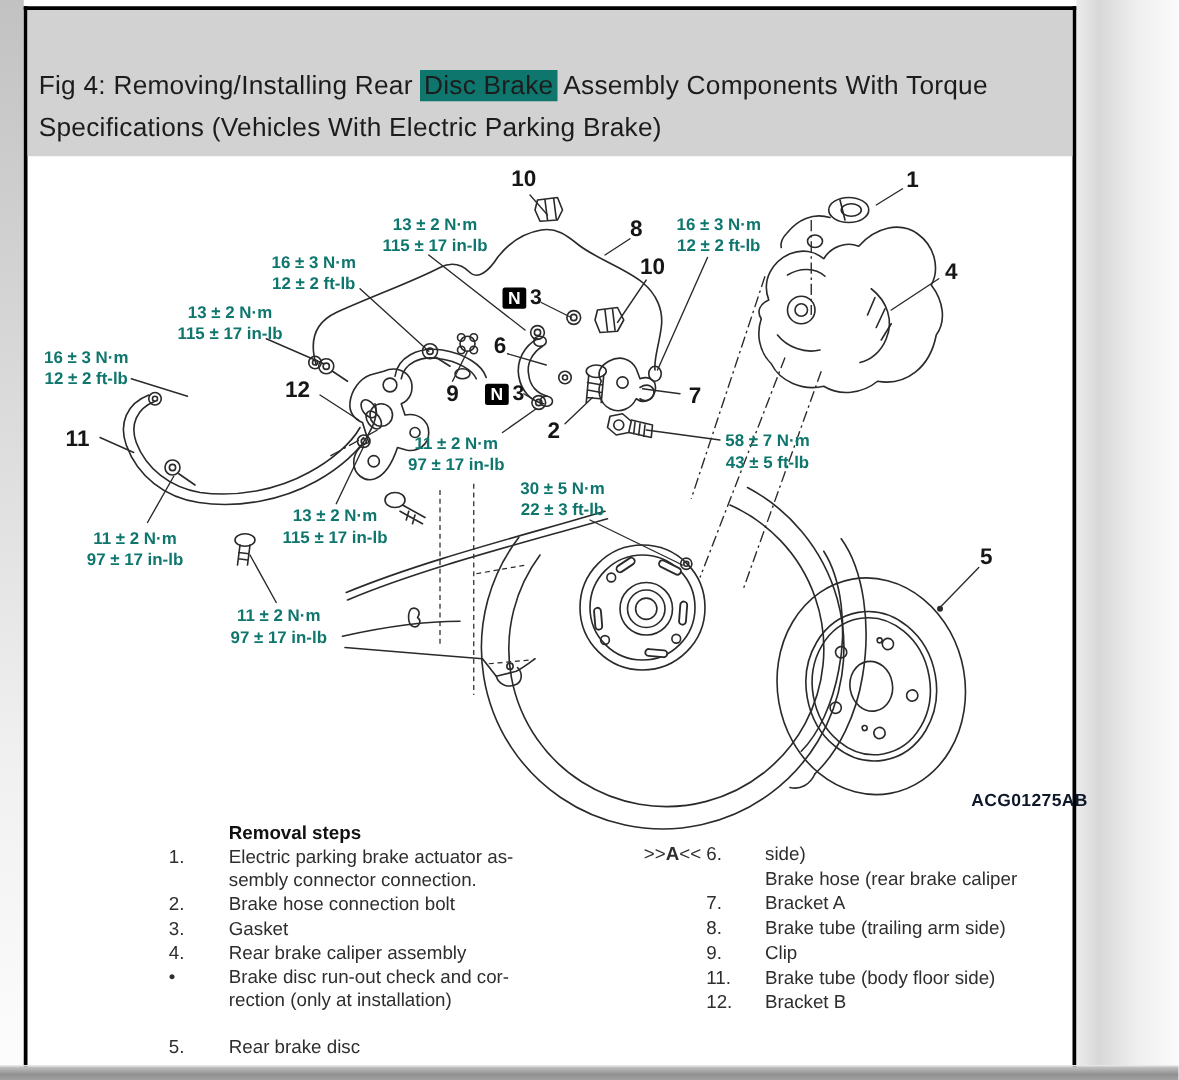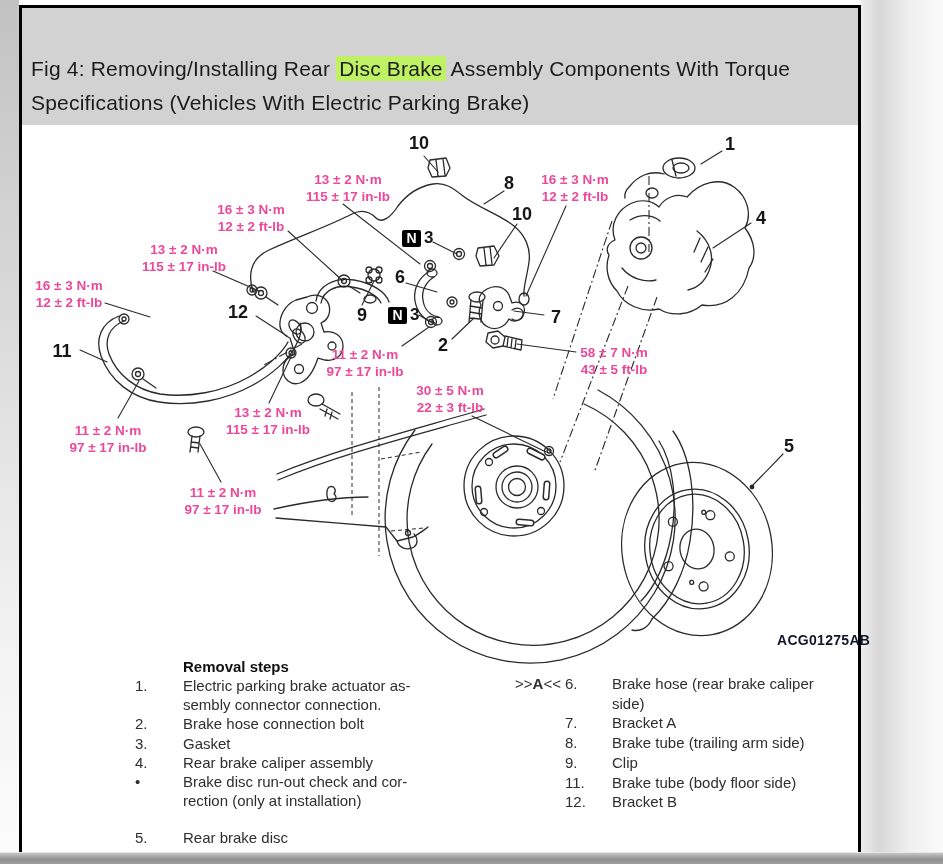--- a/index.html
+++ b/index.html
@@ -5,24 +5,24 @@
   html,body{margin:0;padding:0;background:#ffffff;font-family:"Liberation Sans","DejaVu Sans",sans-serif;}
   .stage{position:relative;width:943px;height:864px;overflow:hidden;background:#fff;}
   .shade-left{position:absolute;left:0;top:0;width:19px;height:864px;
     background:linear-gradient(to bottom,#c2c2c2 0%,#d9d9d9 35%,#f0f0f0 70%,#fdfdfd 100%);}
   .shade-right{position:absolute;left:861px;top:0;width:82px;height:864px;
     background:linear-gradient(to right,#ececec 0%,#d8d8d8 22%,#efefef 60%,#fbfbfb 100%);}
   .page{position:absolute;left:19px;top:5px;width:836px;height:856px;background:#fff;
     border:3px solid #000;border-bottom:none;}
   .titlebar{position:absolute;left:0;top:0;width:100%;height:117px;background:#d2d2d2;box-sizing:border-box;
     padding:44px 10px 0 9px;font-size:21px;line-height:34px;color:#1c1c1c;letter-spacing:.2px;}
-  .hl{background:#bef264;padding:1px 3px;}
+  .hl{background:#0f766e;padding:1px 3px;}
   .diagram{position:absolute;left:0;top:0;width:836px;height:856px;}
   .diagram svg{position:absolute;left:0;top:0;}
-  .co{position:absolute;width:100px;text-align:center;font-weight:bold;font-size:13.5px;line-height:16.5px;color:#ec4899;white-space:nowrap;}
+  .co{position:absolute;width:100px;text-align:center;font-weight:bold;font-size:13.5px;line-height:16.5px;color:#0f766e;white-space:nowrap;}
   .co span{display:block;}
   .pl{position:absolute;transform:translate(-50%,-50%);font-weight:bold;font-size:18px;color:#161616;}
   .nsym{position:absolute;display:flex;align-items:center;}
   .nbox{display:inline-block;width:19px;height:17px;background:#000;color:#fff;font-weight:bold;font-size:14px;
     text-align:center;line-height:17px;border-radius:2px;}
   .nnum{font-weight:bold;font-size:17px;color:#161616;margin-left:3px;}
   .acg{position:absolute;font-weight:bold;font-size:14px;color:#0f172a;letter-spacing:.3px;}
   .legend-left{position:absolute;left:113px;top:650px;width:340px;font-size:15px;color:#2e2e2e;}
   .legend-left .head{font-weight:bold;color:#111;margin-left:48px;margin-bottom:1px;}
   .lrow{position:relative;padding-left:48px;line-height:19.2px;}
@@ -328,22 +328,22 @@
           <span class="mk">5.</span>
           <span>Rear brake disc</span>
         </div>
     </div>
 
     <div class="legend-right">
       <div class="vmark"><span>&gt;&gt;</span><b>A</b><span>&lt;&lt;</span></div>
       <div class="rrows">
         <div class="rrow">
             <span class="mk">6.</span>
+            <span>side)</span>
             <span>Brake hose (rear brake caliper</span>
-            <span>side)</span>
           </div>
         <div class="rrow">
             <span class="mk">7.</span>
             <span>Bracket A</span>
           </div>
         <div class="rrow">
             <span class="mk">8.</span>
             <span>Brake tube (trailing arm side)</span>
           </div>
         <div class="rrow">

